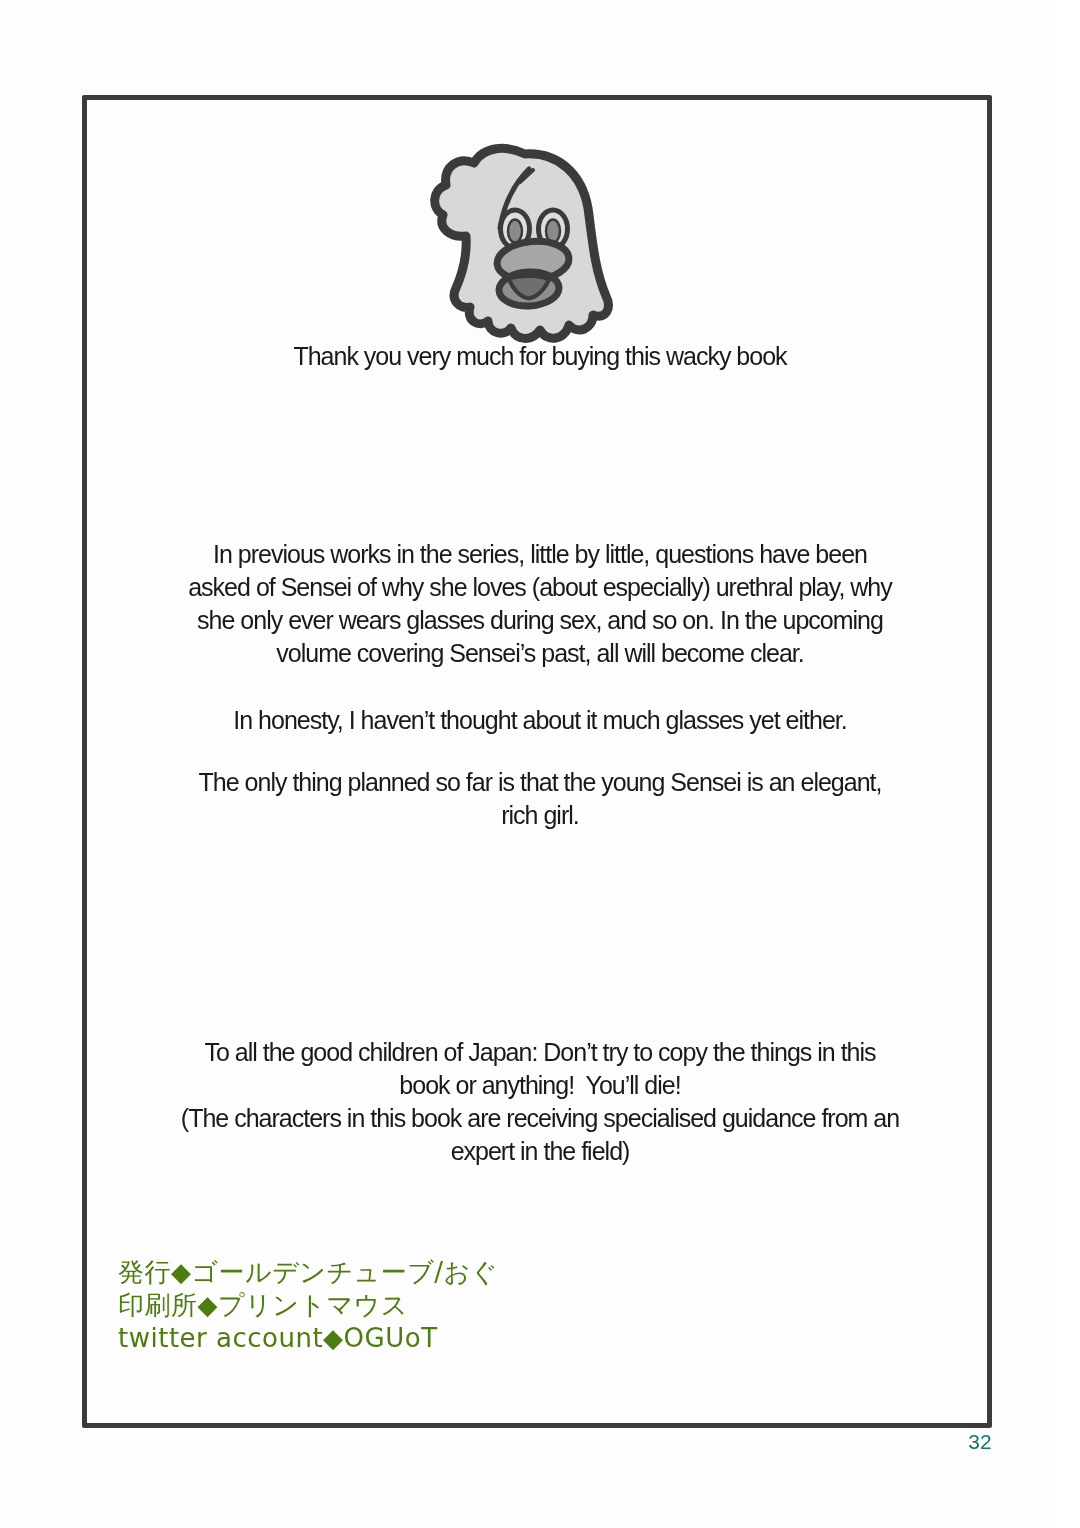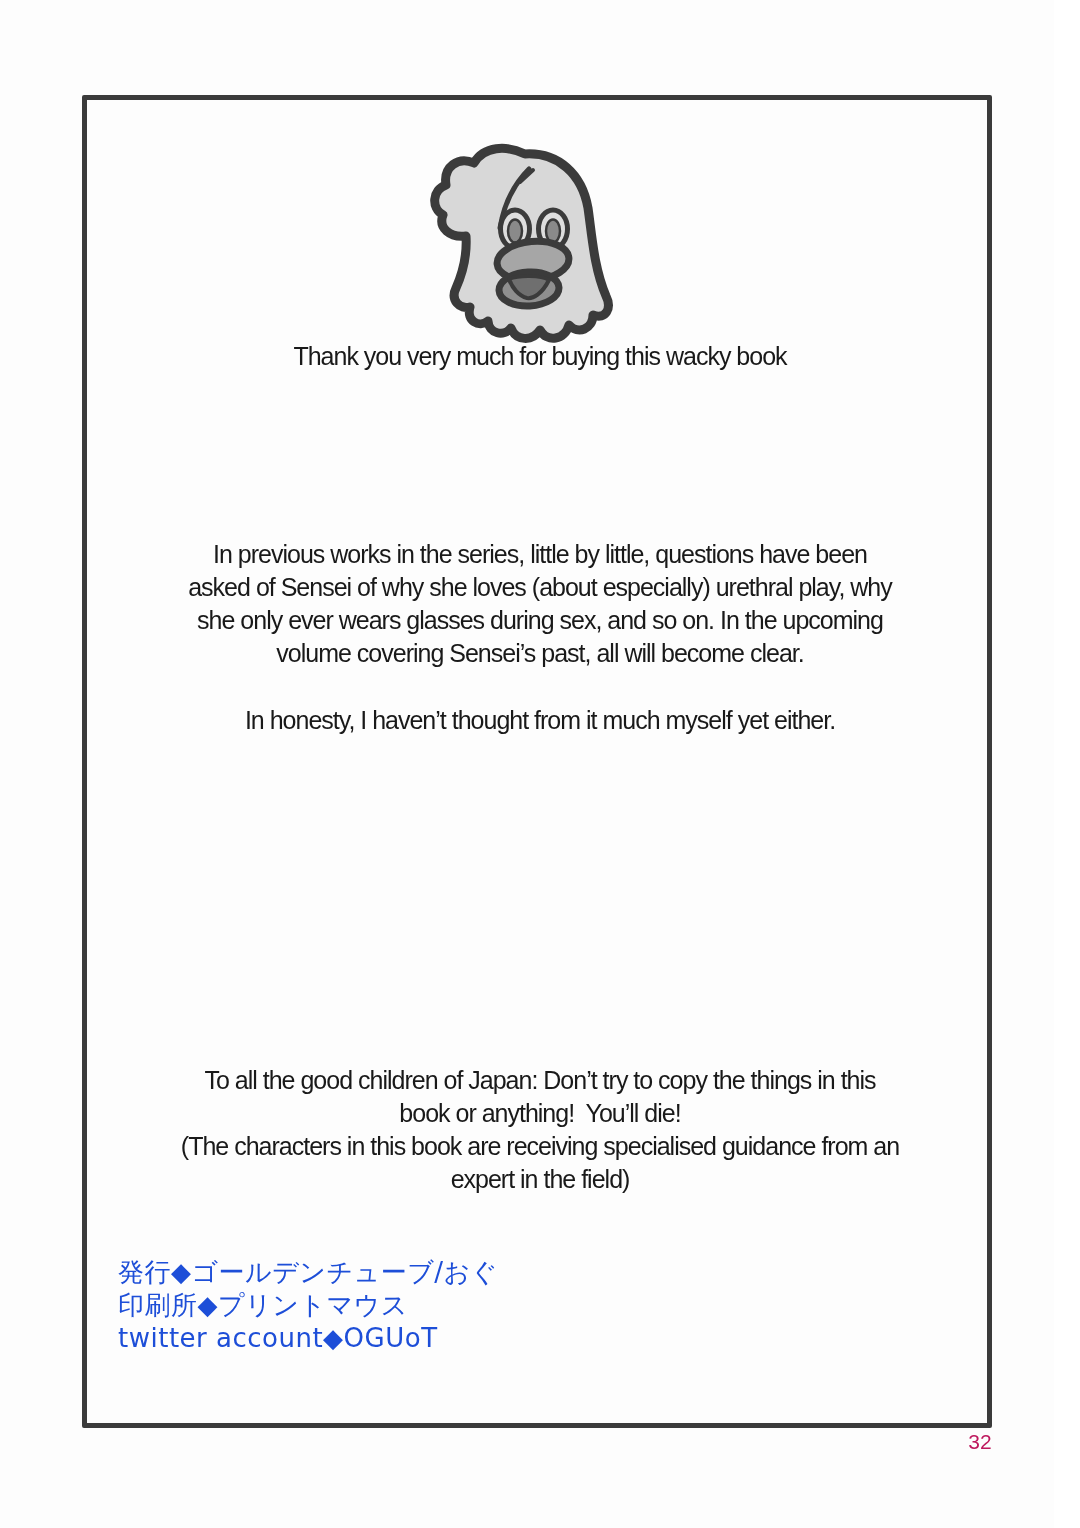--- a/index.html
+++ b/index.html
@@ -17,30 +17,30 @@
     font-size:25px; line-height:33px; letter-spacing:-1px; color:#191919;
     white-space:pre-line; font-family:"Liberation Sans", sans-serif;
     font-weight:normal;
   }
   .p1 { top:340px; }
   .p2 { top:404px; }
   .p3 { top:538px; }
   .p4 { top:704px; }
   .p5 { top:766px; }
   .p6 { top:866px; }
-  .p7 { top:1064px; }
+  .p7 { top:1036px; }
   .colophon {
     position:absolute; left:118px; top:1256px; margin:0; text-align:left;
-    color:#1d4ed8; font-size:26px; line-height:33px; letter-spacing:0.5px;
+    color:#4d7c0f; font-size:26px; line-height:33px; letter-spacing:0.5px;
     font-family:"DejaVu Sans", "Liberation Sans", sans-serif;
   }
   .colophon p { margin:0; }
   .pagenum {
     position:absolute; left:956px; top:1430px; width:48px; text-align:center;
-    color:#be185d; font-size:21px; font-family:"Liberation Sans", sans-serif;
+    color:#0f766e; font-size:21px; font-family:"Liberation Sans", sans-serif;
   }
 </style>
 </head>
 <body>
 
 <div class="page">
 
   <div class="frame"></div>
 
   <svg class="mascot" width="200" height="212" viewBox="0 0 200 212" aria-hidden="true">
@@ -70,21 +70,23 @@
       <ellipse cx="99" cy="153" rx="30" ry="17" fill="#8f8f8f" stroke-width="7" transform="rotate(-3 99 153)"></ellipse>
       <path d="M 79 143 C 89 139 111 139 119 144 C 112 158 103 163 97 162 C 89 160 82 152 79 143 Z" fill="#6f6f6f" stroke-width="4"></path>
     </g>
   </svg>
 
   <p class="t p1">Thank you very much for buying this wacky book</p>
   <p class="t p3">In previous works in the series, little by little, questions have been
 asked of Sensei of why she loves (about especially) urethral play, why
 she only ever wears glasses during sex, and so on. In the upcoming
 volume covering Sensei’s past, all will become clear.</p>
-  <p class="t p4">In honesty, I haven’t thought from it much myself yet either.</p>
+  <p class="t p4">In honesty, I haven’t thought about it much glasses yet either.</p>
+  <p class="t p5">The only thing planned so far is that the young Sensei is an elegant,
+rich girl.</p>
   <p class="t p7">To all the good children of Japan: Don’t try to copy the things in this
 book or anything!&nbsp; You’ll die!
 (The characters in this book are receiving specialised guidance from an
 expert in the field)</p>
 
   <div class="colophon">
     <p>発行◆ゴールデンチューブ/おぐ</p>
     <p>印刷所◆プリントマウス</p>
     <p>twitter account◆OGUoT</p>
   </div>

